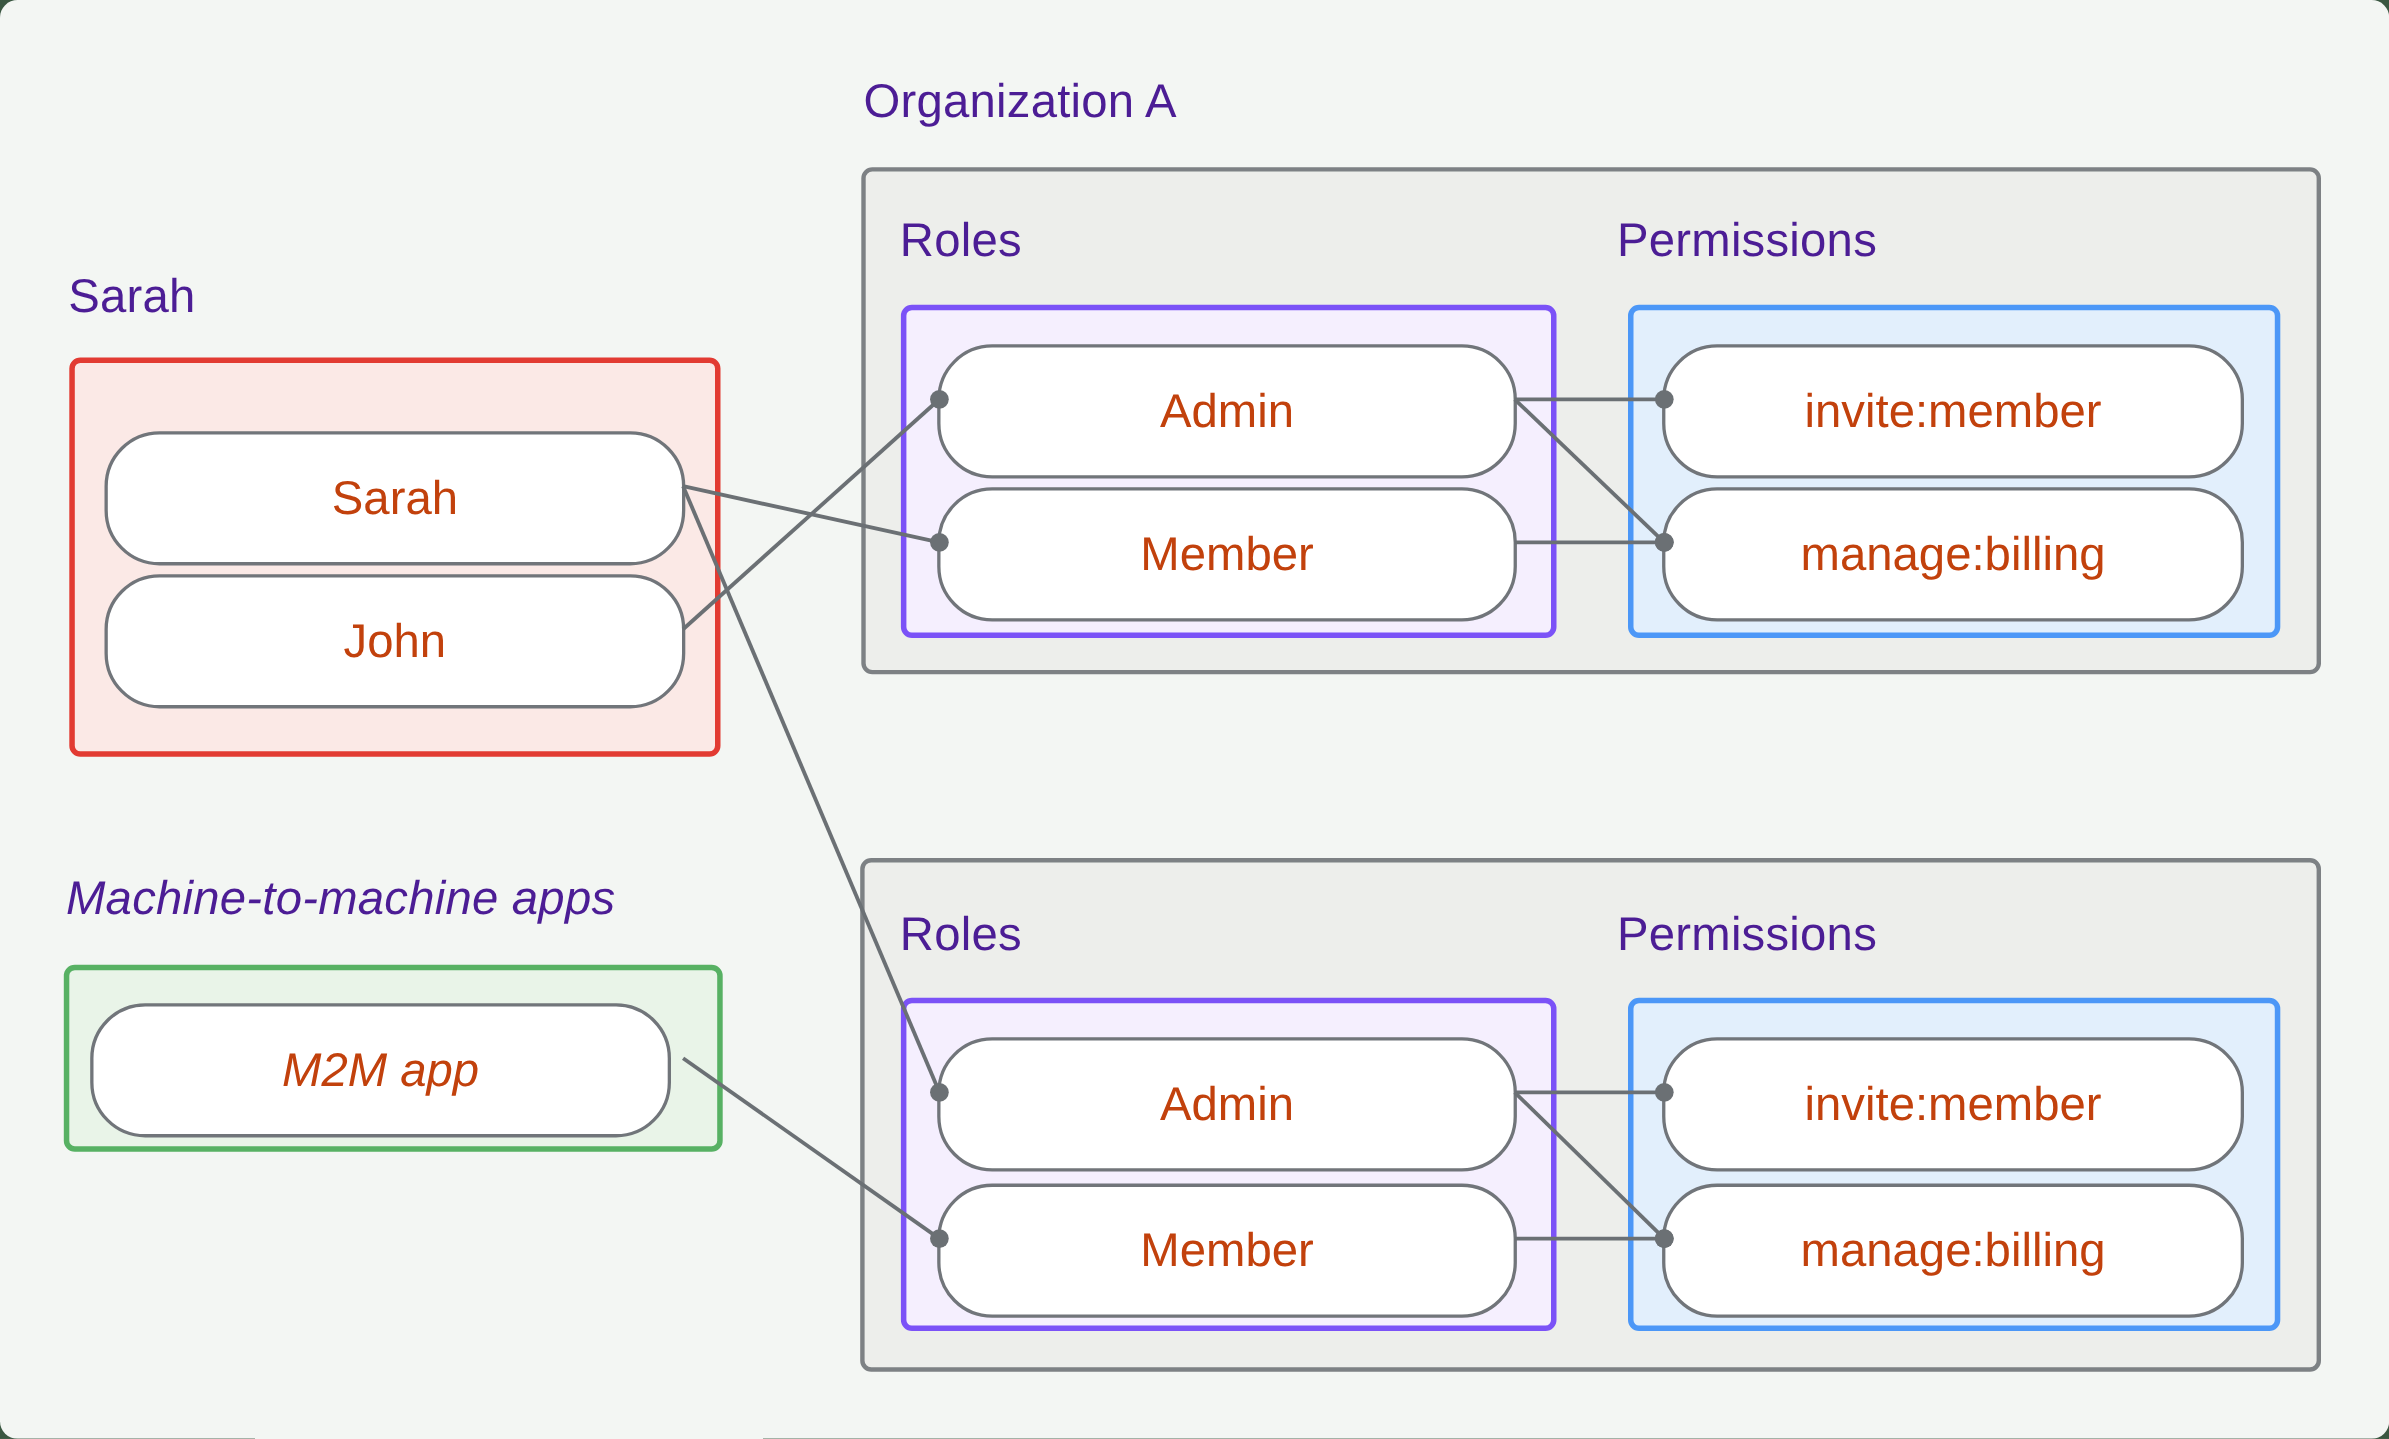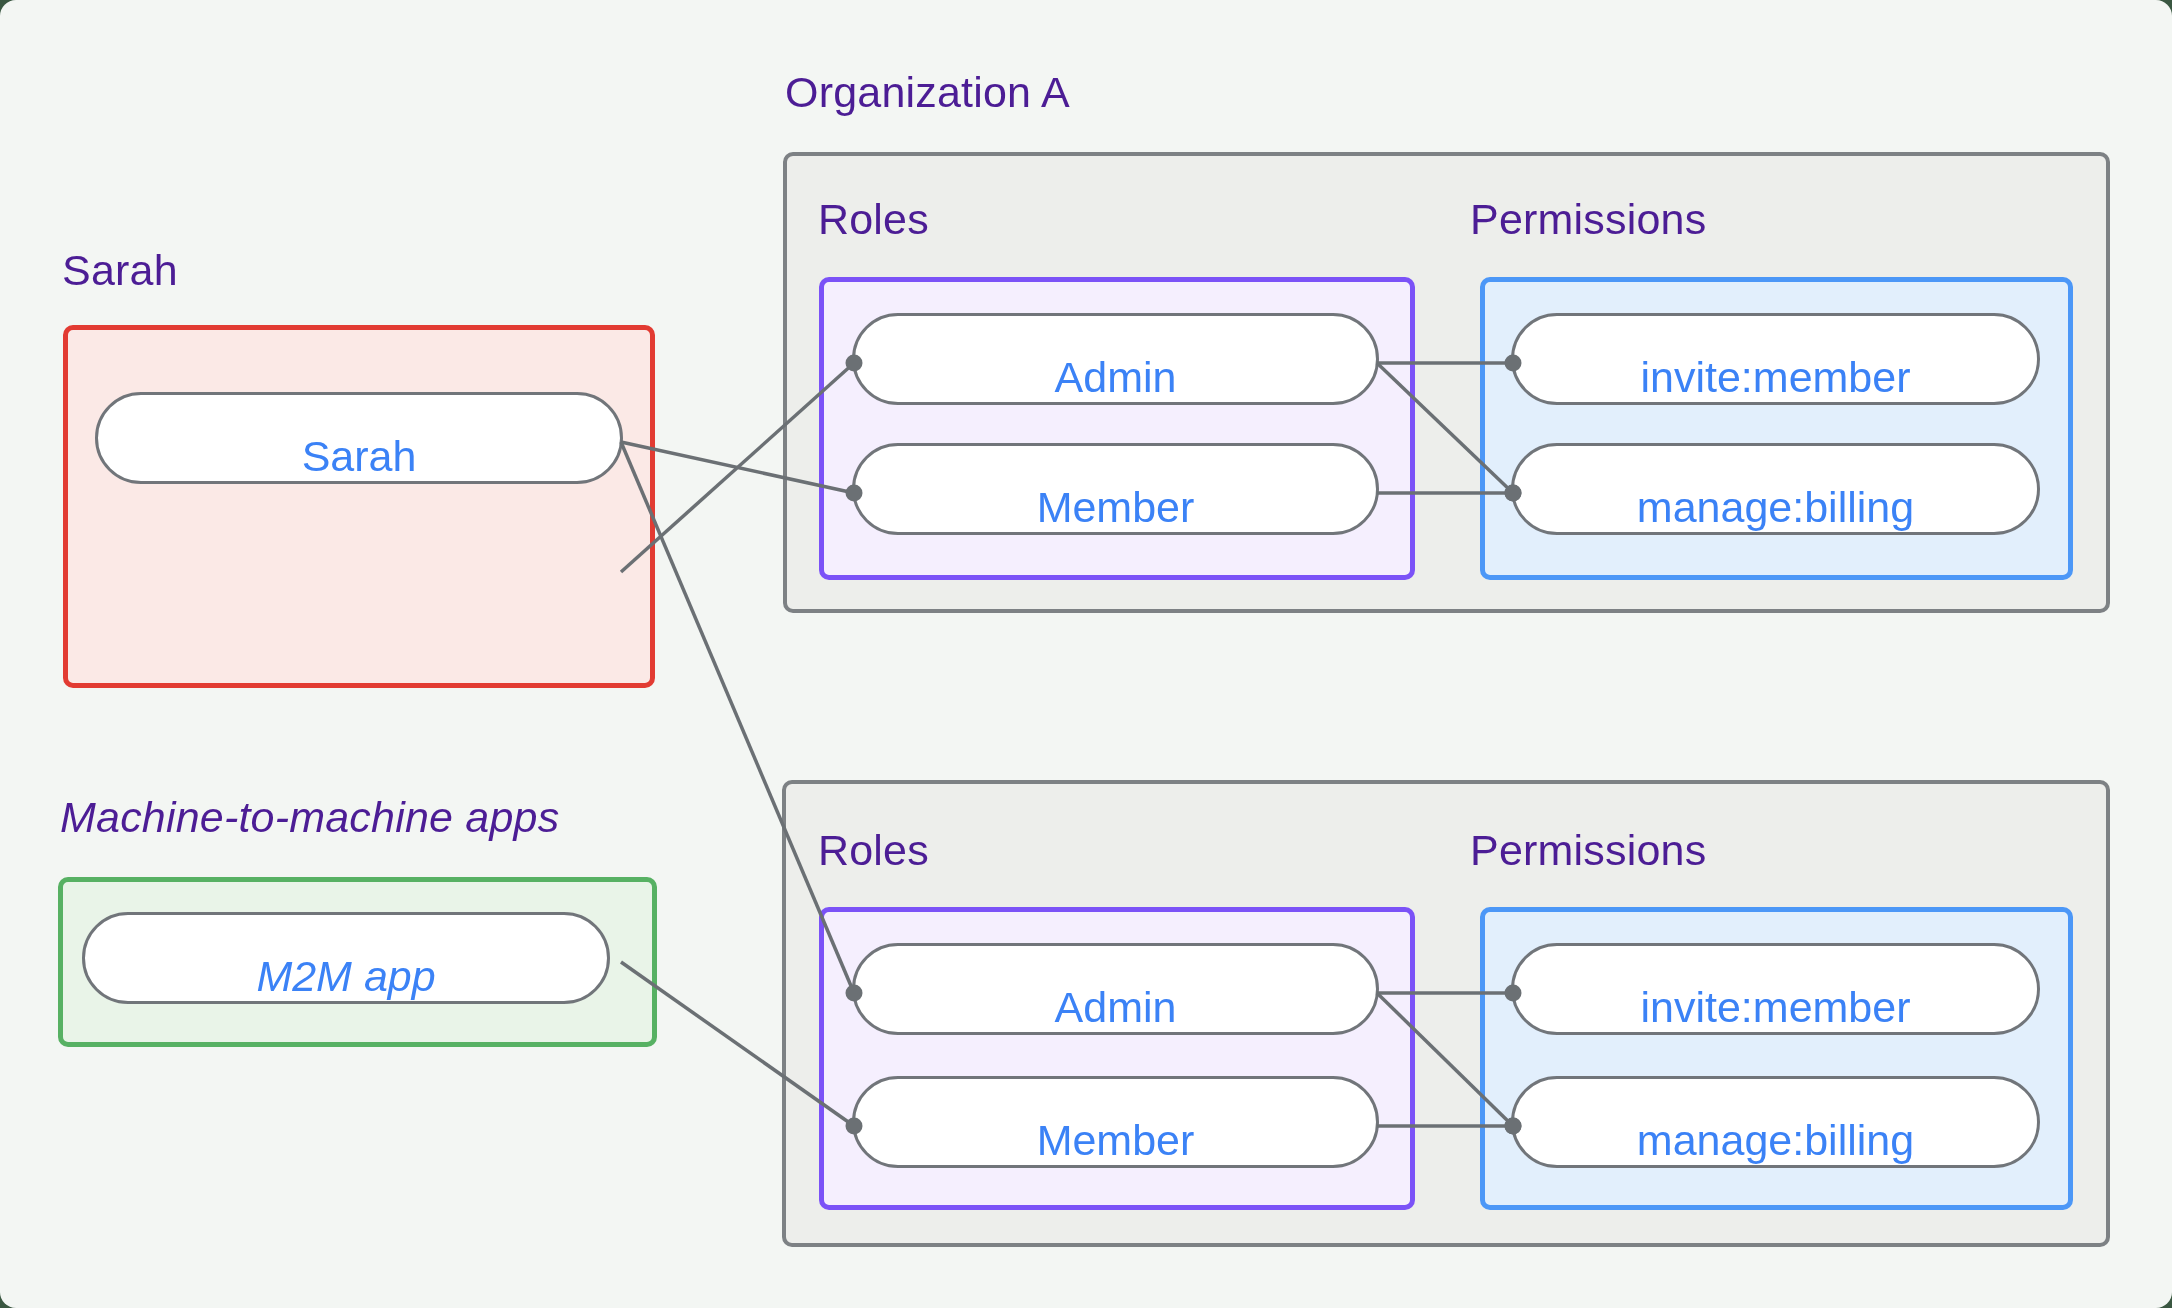--- a/index.html
+++ b/index.html
@@ -15,36 +15,39 @@
   .groupbox{position:absolute;box-sizing:border-box;border-radius:10px;}
   .orgbox{
     position:absolute;box-sizing:border-box;border-radius:10px;
     background:#EDEEEB;border:4px solid #7D8184;
   }
   .users-box{background:#FBE9E6;border:5px solid #E23B32;}
   .m2m-box{background:#E9F4E8;border:5px solid #57B163;}
   .roles-box{background:#F5EFFE;border:5px solid #7B52F7;}
   .perms-box{background:#E2EFFC;border:5px solid #4C97F7;}
   .pill{
-    position:absolute;box-sizing:border-box;height:92px;border-radius:50px;
+    position:absolute;box-sizing:border-box;height:122px;border-radius:50px;
     background:#FFFFFF;border:3px solid #71757A;
-    display:flex;align-items:flex-end;justify-content:center;
-    font-size:43px;color:#3b82f6;white-space:nowrap;
+    display:flex;align-items:center;justify-content:center;
+    font-size:43px;color:#c2410c;white-space:nowrap;
   }
   #edges-svg{position:absolute;left:0;top:0;pointer-events:none;}
 </style>
 </head>
 <body>
 
 <div class="stage">
 
   <div class="lbl" style="left:62px;top:246px;">Sarah</div>
   <div class="groupbox users-box" style="left:63px;top:325px;width:592px;height:363px;"></div>
   <div class="pill" style="left:95px;top:392px;width:528px;">
     <span>Sarah</span>
+  </div>
+  <div class="pill" style="left:95px;top:522px;width:528px;">
+    <span>John</span>
   </div>
 
   <div class="lbl" style="left:60px;top:793px;font-style:italic;">Machine-to-machine apps</div>
   <div class="groupbox m2m-box" style="left:58px;top:877px;width:599px;height:170px;"></div>
   <div class="pill" style="left:82px;top:912px;width:528px;font-style:italic;">
     <span>M2M app</span>
   </div>
 
   <div class="lbl" style="left:785px;top:68px;">Organization A</div>
   <div class="orgbox" style="left:783px;top:152px;width:1327px;height:461px;"></div>

